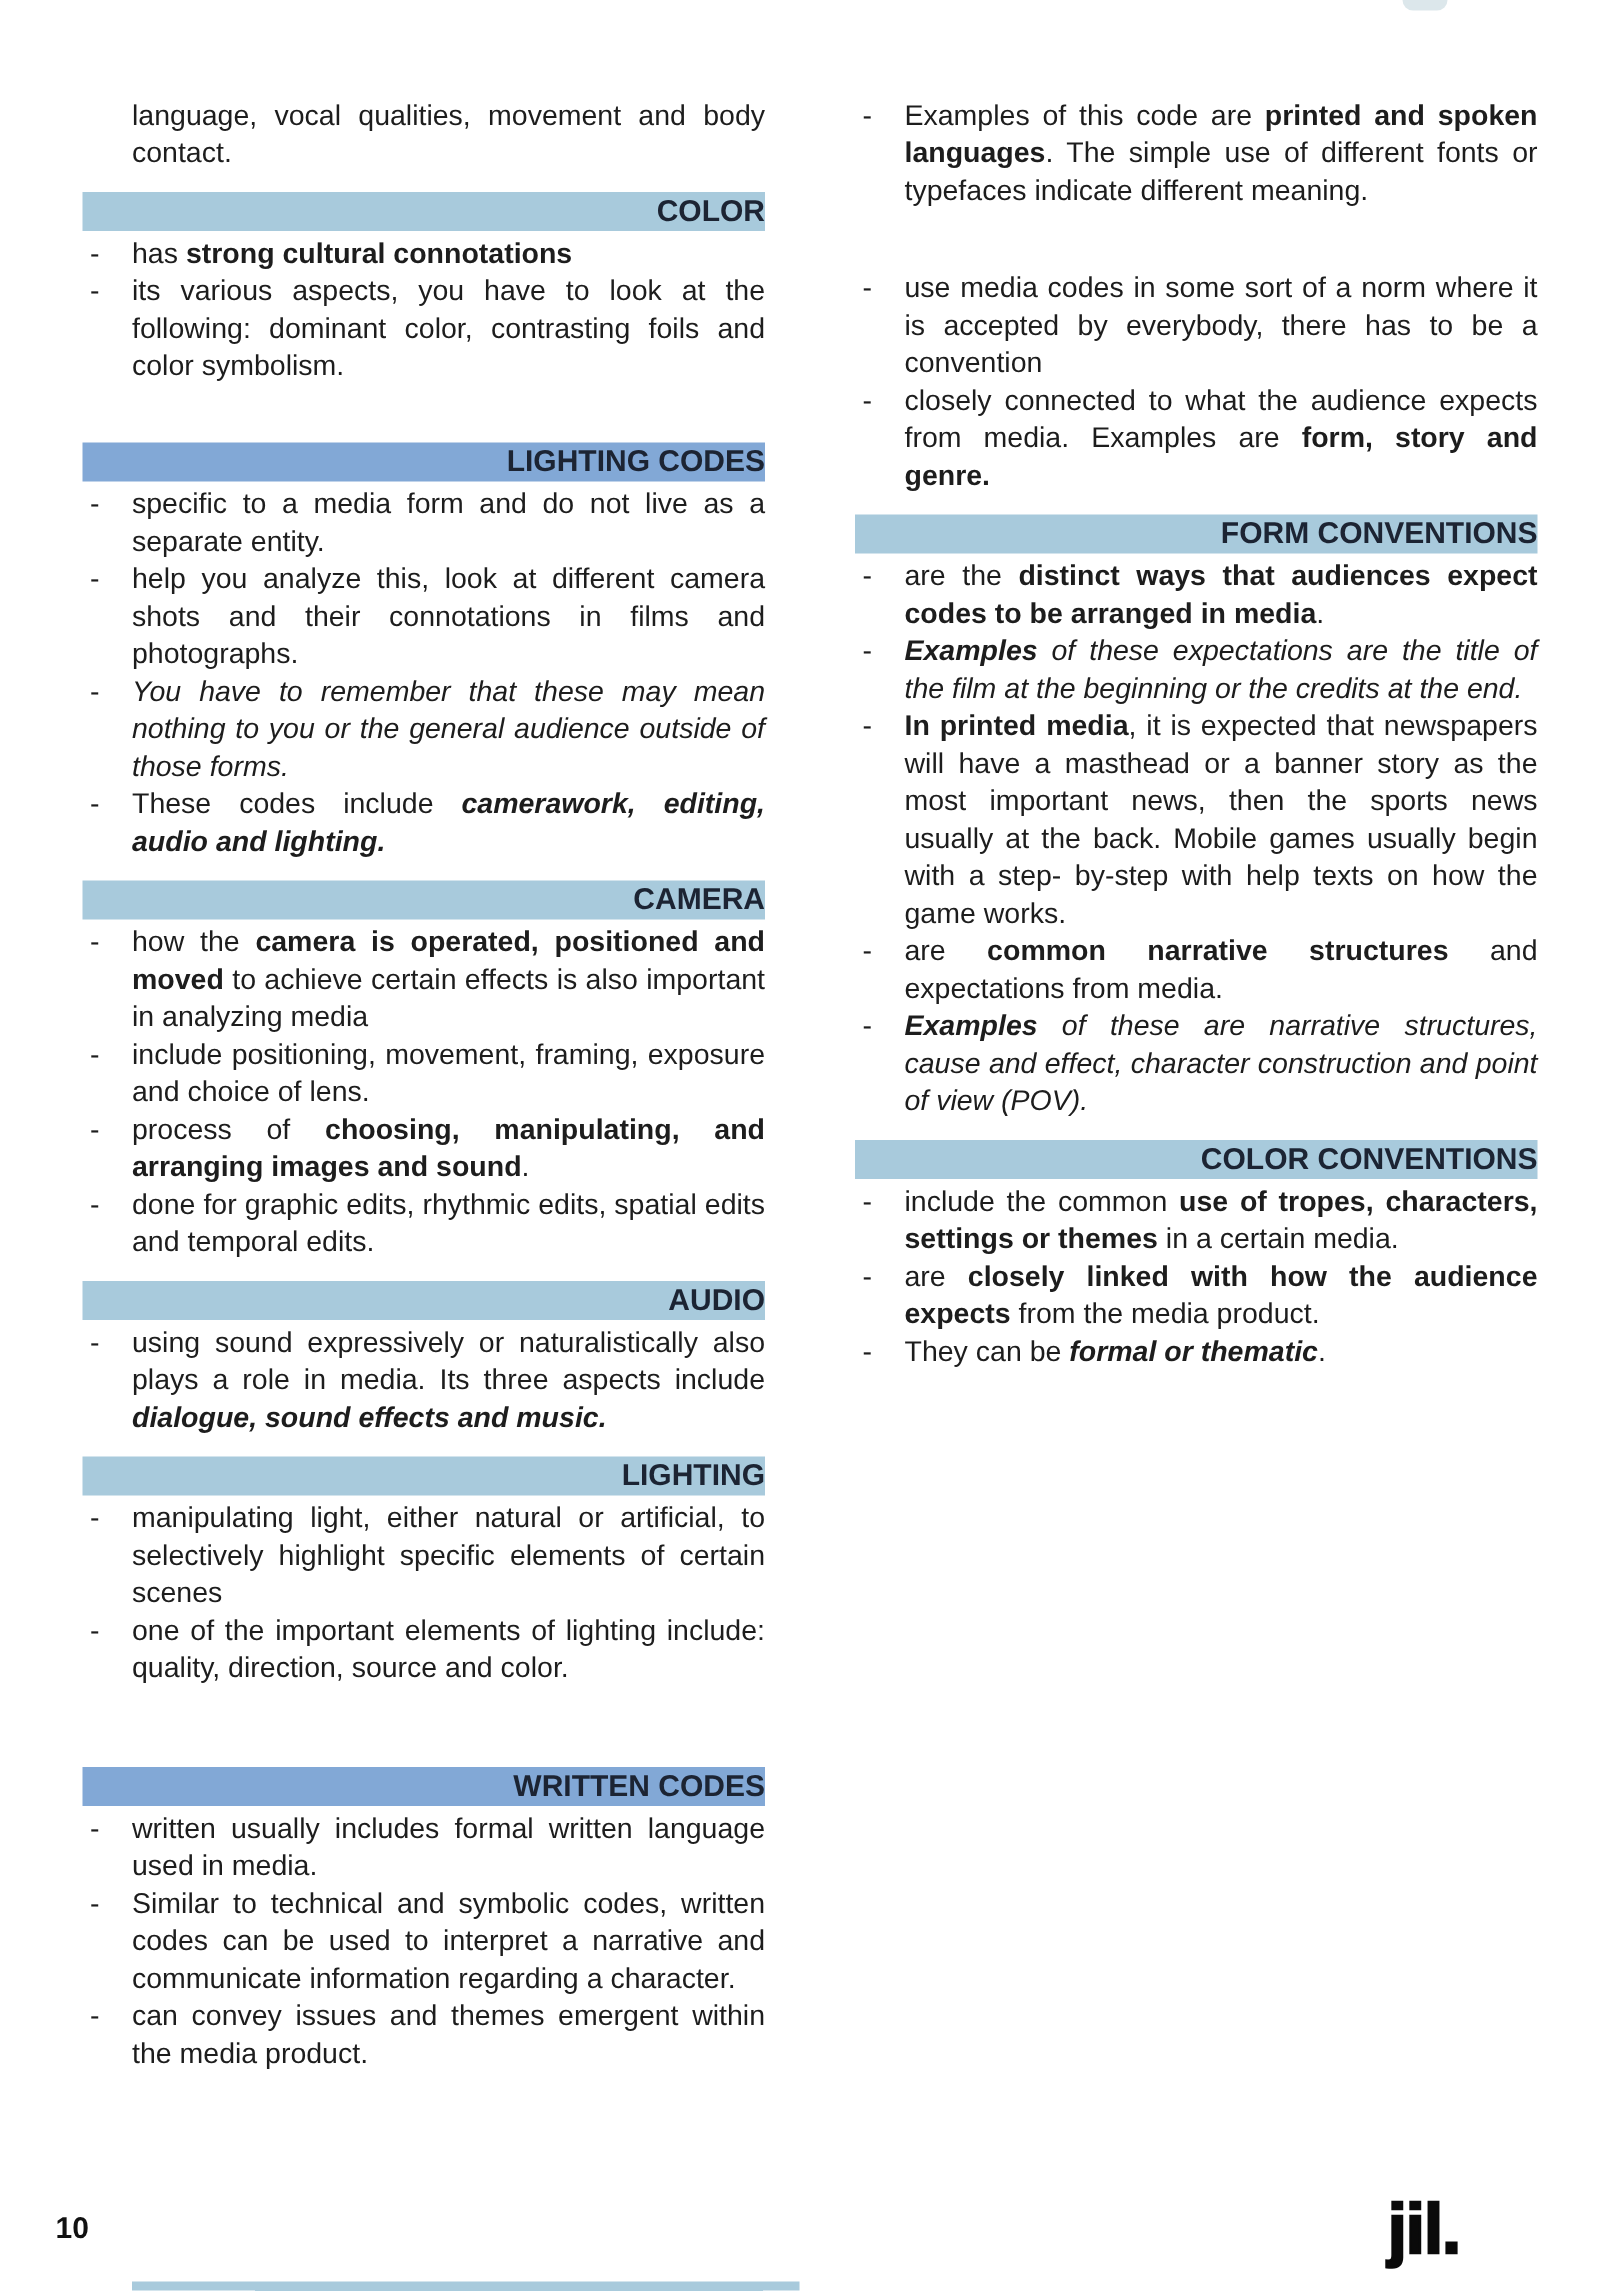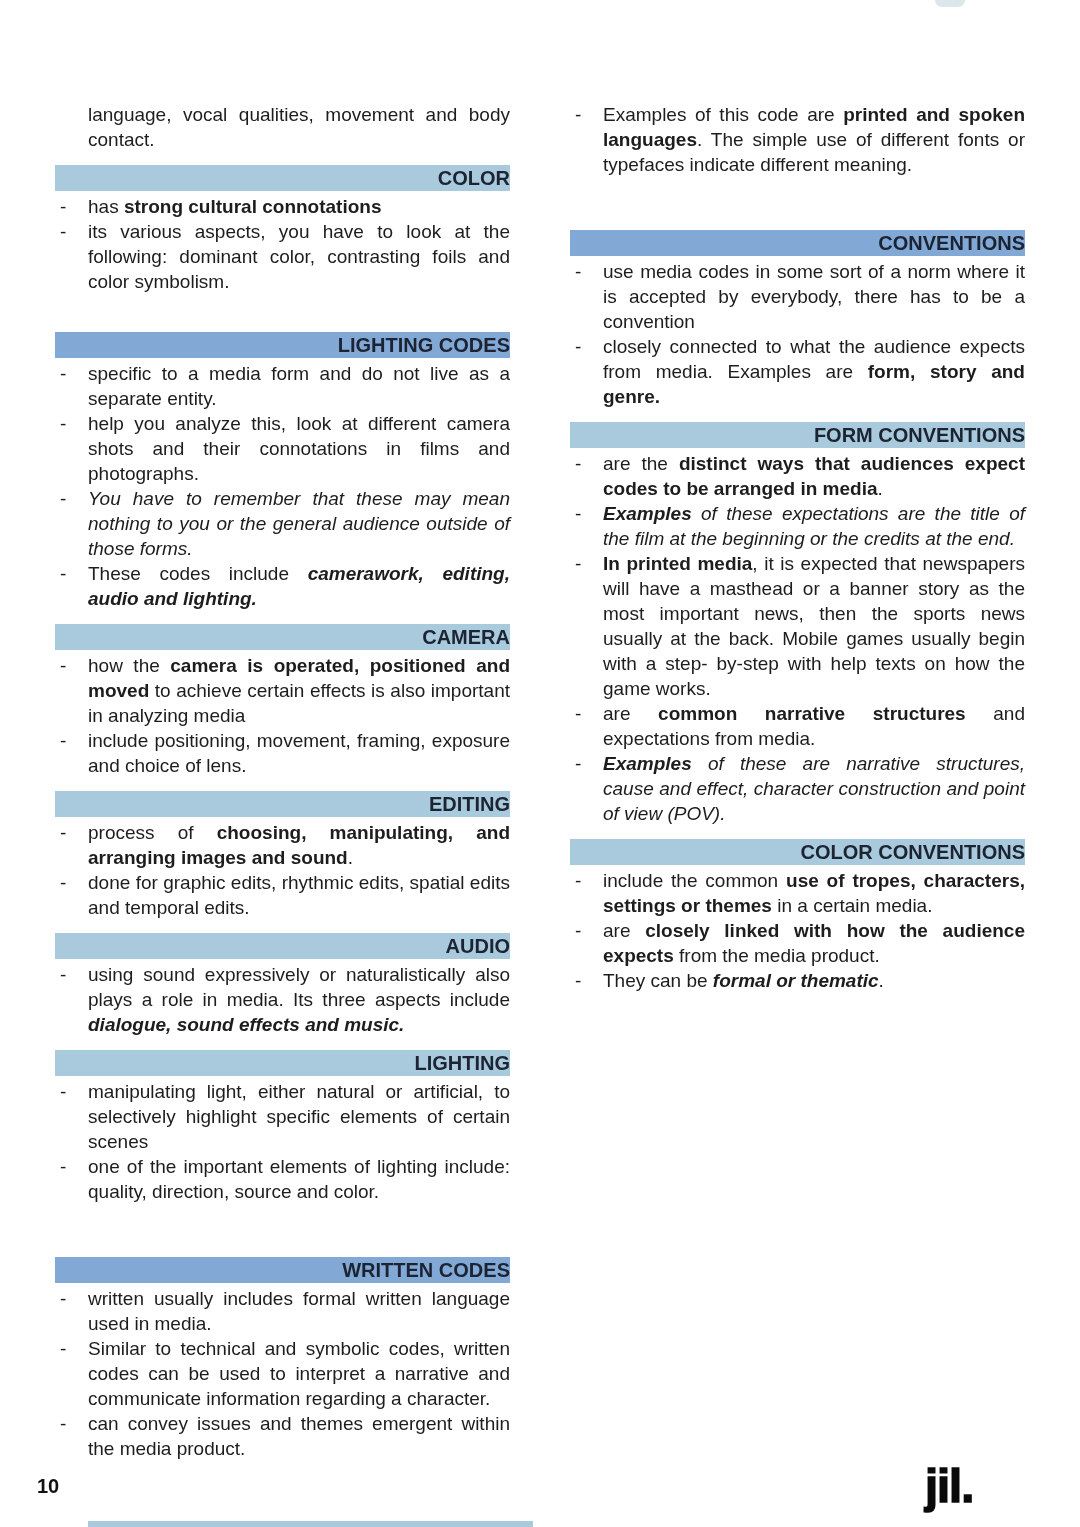--- a/index.html
+++ b/index.html
@@ -2,21 +2,21 @@
 <html style="--header-light: #a8cadc; --header-dark: #82a8d6;"><head>
 <meta charset="utf-8">
 <style>
   html,body{margin:0;padding:0;}
   body{
     width:1080px;height:1527px;position:relative;background:#ffffff;
     font-family:"Liberation Sans", sans-serif;color:#1d1d1d;
     overflow:hidden;
   }
   .page{position:absolute;inset:0;}
-  .column{position:absolute;top:65px;width:455px;margin-top:37px;}
+  .column{position:absolute;top:65px;width:455px;}
   .column-left{left:55px;}
   .column-right{left:570px;}
   .para{
     padding-left:33px;font-size:19px;line-height:25px;
     text-align:justify;
   }
   .sec-header{
     margin-top:13px;margin-bottom:3px;height:26px;line-height:26px;
     text-align:right;font-weight:bold;font-size:20px;color:#1c2433;
   }
@@ -60,38 +60,36 @@
       <div class="bullet"><span class="dash">-</span><span class=""> its various aspects, you have to look at the following: dominant color, contrasting foils and color symbolism.</span></div>
       <div class="spacer" style="height: 25px;"></div>
       <div class="sec-header dark">LIGHTING CODES</div>
       <div class="bullet"><span class="dash">-</span><span class="">specific to a media form and do not live as a separate entity.</span></div>
       <div class="bullet"><span class="dash">-</span><span class="">help you analyze this, look at different camera shots and their connotations in films and photographs.</span></div>
       <div class="bullet"><span class="dash">-</span><span class="run-i">You have to remember that these may mean nothing to you or the general audience outside of those forms.</span></div>
       <div class="bullet"><span class="dash">-</span><span class="">These codes include </span><span class="run-b run-i">camerawork, editing, audio and lighting.</span></div>
       <div class="sec-header light">CAMERA</div>
       <div class="bullet"><span class="dash">-</span><span class="">how the </span><span class="run-b ">camera is operated, positioned and moved</span><span class=""> to achieve certain effects is also important in analyzing media</span></div>
       <div class="bullet"><span class="dash">-</span><span class="">include positioning, movement, framing, exposure and choice of lens.</span></div>
-      <div class="sec-header light">EDITING</div>
       <div class="bullet"><span class="dash">-</span><span class="">process of </span><span class="run-b ">choosing, manipulating, and arranging images and sound</span><span class="">.</span></div>
       <div class="bullet"><span class="dash">-</span><span class="">done for graphic edits, rhythmic edits, spatial edits and temporal edits.</span></div>
       <div class="sec-header light">AUDIO</div>
       <div class="bullet"><span class="dash">-</span><span class="">using sound expressively or naturalistically also plays a role in media. Its three aspects include </span><span class="run-b run-i">dialogue, sound effects and music.</span></div>
       <div class="sec-header light">LIGHTING</div>
       <div class="bullet"><span class="dash">-</span><span class="">manipulating light, either natural or artificial, to selectively highlight specific elements of certain scenes</span></div>
       <div class="bullet"><span class="dash">-</span><span class="">one of the important elements of lighting include: quality, direction, source and color.</span></div>
       <div class="spacer" style="height: 40px;"></div>
       <div class="sec-header dark">WRITTEN CODES</div>
       <div class="bullet"><span class="dash">-</span><span class=""> written usually includes formal written language used in media.</span></div>
       <div class="bullet"><span class="dash">-</span><span class="">Similar to technical and symbolic codes, written codes can be used to interpret a narrative and communicate information regarding a character.</span></div>
       <div class="bullet"><span class="dash">-</span><span class="">can convey issues and themes emergent within the media product.</span></div>
     </div>
   <div class="column column-right">
       <div class="bullet"><span class="dash">-</span><span class="">Examples of this code are </span><span class="run-b ">printed and spoken languages</span><span class="">. The simple use of different fonts or typefaces indicate different meaning.</span></div>
       <div class="spacer" style="height: 40px;"></div>
-      <div class="sec-header dark">CONVENTIONS</div>
       <div class="bullet"><span class="dash">-</span><span class="">use media codes in some sort of a norm where it is accepted by everybody, there has to be a convention</span></div>
       <div class="bullet"><span class="dash">-</span><span class="">closely connected to what the audience expects from media. Examples are </span><span class="run-b ">form, story and genre.</span></div>
       <div class="sec-header light">FORM CONVENTIONS</div>
       <div class="bullet"><span class="dash">-</span><span class="">are the </span><span class="run-b ">distinct ways that audiences expect codes to be arranged in media</span><span class="">.</span></div>
       <div class="bullet"><span class="dash">-</span><span class="run-b run-i">Examples</span><span class="run-i"> of these expectations are the title of the film at the beginning or the credits at the end.</span></div>
       <div class="bullet"><span class="dash">-</span><span class="run-b ">In printed media</span><span class="">, it is expected that newspapers will have a masthead or a banner story as the most important news, then the sports news usually at the back. Mobile games usually begin with a step- by-step with help texts on how the game works.</span></div>
       <div class="bullet"><span class="dash">-</span><span class="">are </span><span class="run-b ">common narrative structures</span><span class=""> and expectations from media.</span></div>
       <div class="bullet"><span class="dash">-</span><span class="run-b run-i">Examples</span><span class="run-i"> of these are narrative structures, cause and effect, character construction and point of view (POV).</span></div>
       <div class="sec-header light">COLOR CONVENTIONS</div>
       <div class="bullet"><span class="dash">-</span><span class="">include the common </span><span class="run-b ">use of tropes, characters, settings or themes</span><span class=""> in a certain media.</span></div>

